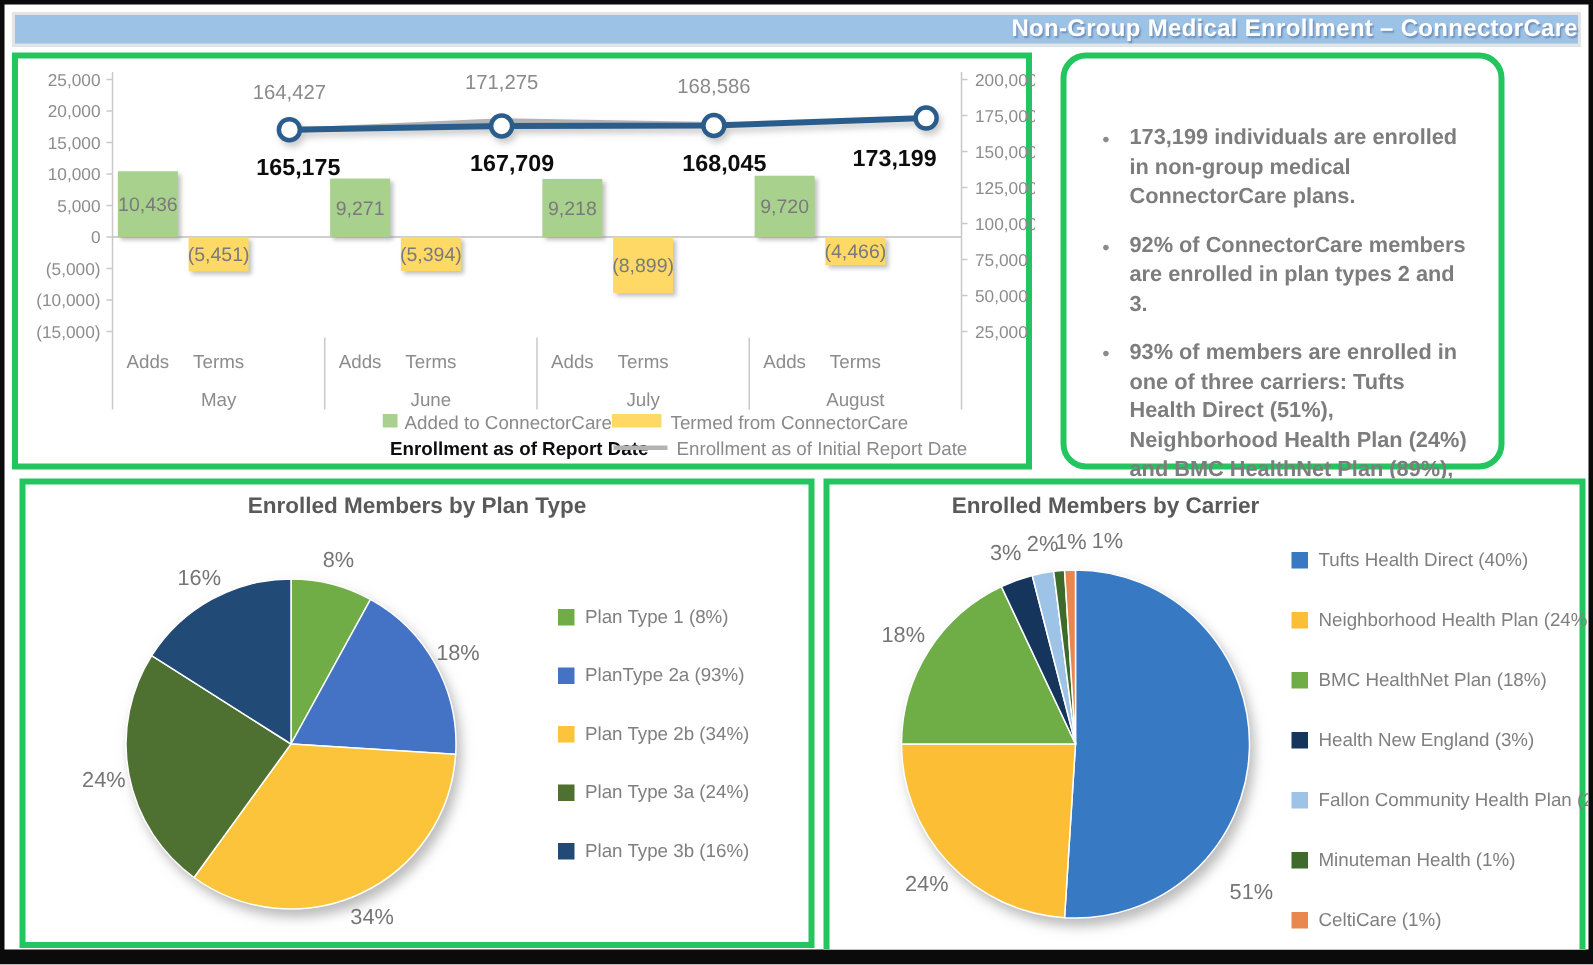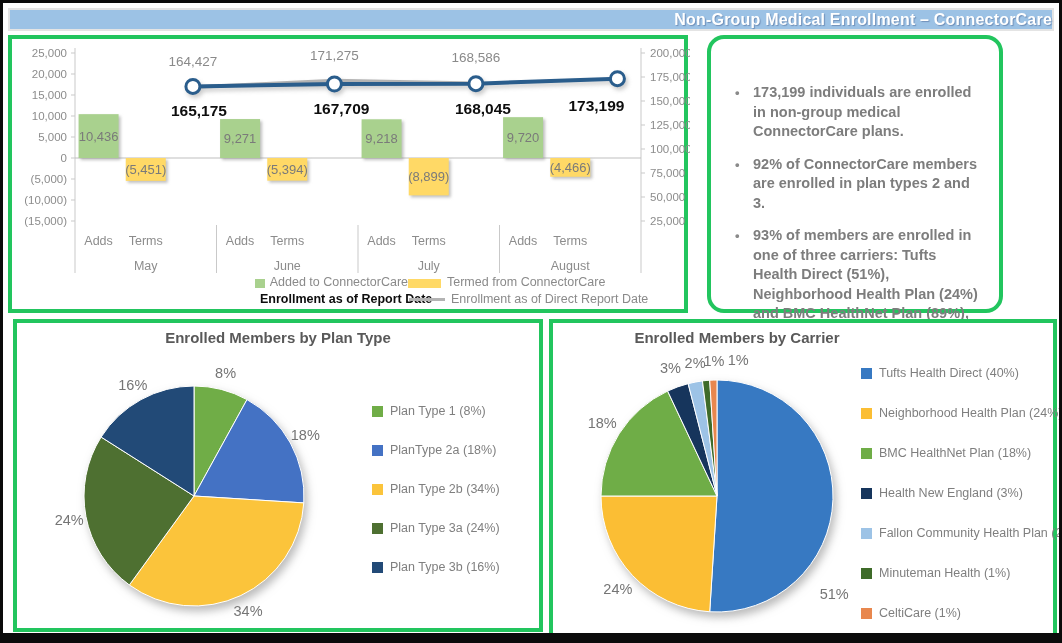--- a/index.html
+++ b/index.html
@@ -22,21 +22,21 @@
   .bar-t{font-size:13px;fill:#7a7a7a;}
   .gline-t{font-size:13.5px;fill:#8a8a8a;}
   .bline-t{font-size:15.5px;font-weight:bold;fill:#0d0d0d;}
   .pie-t{font-size:14.5px;fill:#757575;}
   .sh-bar{filter:drop-shadow(2.5px 2.5px 1.5px rgba(140,140,140,.55));}
   .sh-line{filter:drop-shadow(2px 3px 2px rgba(140,140,140,.45));}
   .sh-pie{filter:drop-shadow(3px 5px 4px rgba(120,120,120,.5));}
   
   .combo-legend{position:absolute;left:243px;bottom:2px;width:430px;font-size:12.5px;color:#8a8a8a;}
   .cl-row{display:flex;align-items:center;height:17px;}
-  .cl-item{display:flex;align-items:flex-end;white-space:nowrap;}
+  .cl-item{display:flex;align-items:flex-start;white-space:nowrap;}
   .cl-item.c1{width:153px;}
   .cl-item svg{margin-right:5px;}
   .cl-item.em{color:#0d0d0d;font-weight:bold;}
   
   .bullets{margin:0;padding:44px 18px 0 22px;list-style:none;}
   .bullets li{position:relative;color:#7d7d7d;font-weight:bold;font-size:14.5px;
               line-height:19.5px;padding-left:20px;margin-bottom:13px;}
   .bullets li::before{content:"\2022";position:absolute;left:2px;top:0;font-size:13px;color:#8a8a8a;}
   
   .pie-title{position:absolute;top:6px;font-size:15px;font-weight:bold;color:#595959;text-align:center;}
@@ -169,21 +169,21 @@
             <svg width="38" height="13">
               <line x1="1" y1="6.5" x2="37" y2="6.5" stroke="#2A5D8C" stroke-width="3.5"></line>
               <circle cx="19" cy="6.5" r="4.2" fill="#fff" stroke="#2A5D8C" stroke-width="2.5"></circle>
             </svg>
             <span>Enrollment as of Report Date</span>
           </span>
           <span class="cl-item ">
             <svg width="38" height="13">
               <line x1="1" y1="6.5" x2="37" y2="6.5" stroke="#B3B3B3" stroke-width="3"></line>
             </svg>
-            <span>Enrollment as of Direct Report Date</span>
+            <span>Enrollment as of Initial Report Date</span>
           </span>
         </div>
       </div>
   </div>
 
   <div class="panel" id="insight-panel">
     <ul class="bullets">
       <li>173,199 individuals are enrolled in non-group medical ConnectorCare plans.</li>
       <li>92% of ConnectorCare members are enrolled in plan types 2 and 3.</li>
       <li>93% of members are enrolled in one of three carriers: Tufts Health Direct (51%), Neighborhood Health Plan (24%) and BMC HealthNet Plan (89%), with all other carriers each representing less than 5% of the enrolled population.</li>
@@ -206,21 +206,21 @@
         <text x="52.24951915745652" y="196.79742695238693" text-anchor="middle" dy=".35em" class="pie-t">24%</text>
         <text x="115.81728338908215" y="61.70905163442933" text-anchor="middle" dy=".35em" class="pie-t">16%</text>
       </svg>
     <div class="pie-legend" id="pie1-legend">
         <div class="pl-item">
           <span class="sw" style="background:#70AD47"></span>
           <span>Plan Type 1 (8%)</span>
         </div>
         <div class="pl-item">
           <span class="sw" style="background:#4472C4"></span>
-          <span>PlanType 2a (18%)</span>
+          <span>PlanType 2a (93%)</span>
         </div>
         <div class="pl-item">
           <span class="sw" style="background:#FBC43B"></span>
           <span>Plan Type 2b (34%)</span>
         </div>
         <div class="pl-item">
           <span class="sw" style="background:#4E7031"></span>
           <span>Plan Type 3a (24%)</span>
         </div>
         <div class="pl-item">

